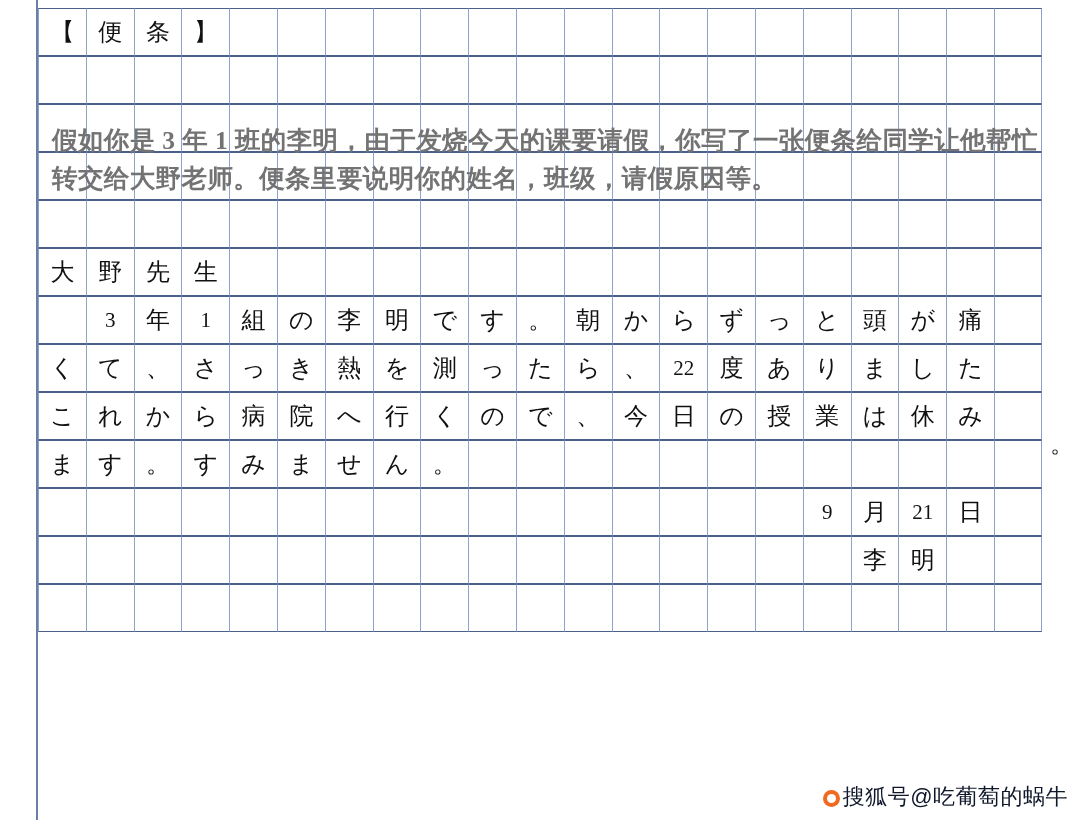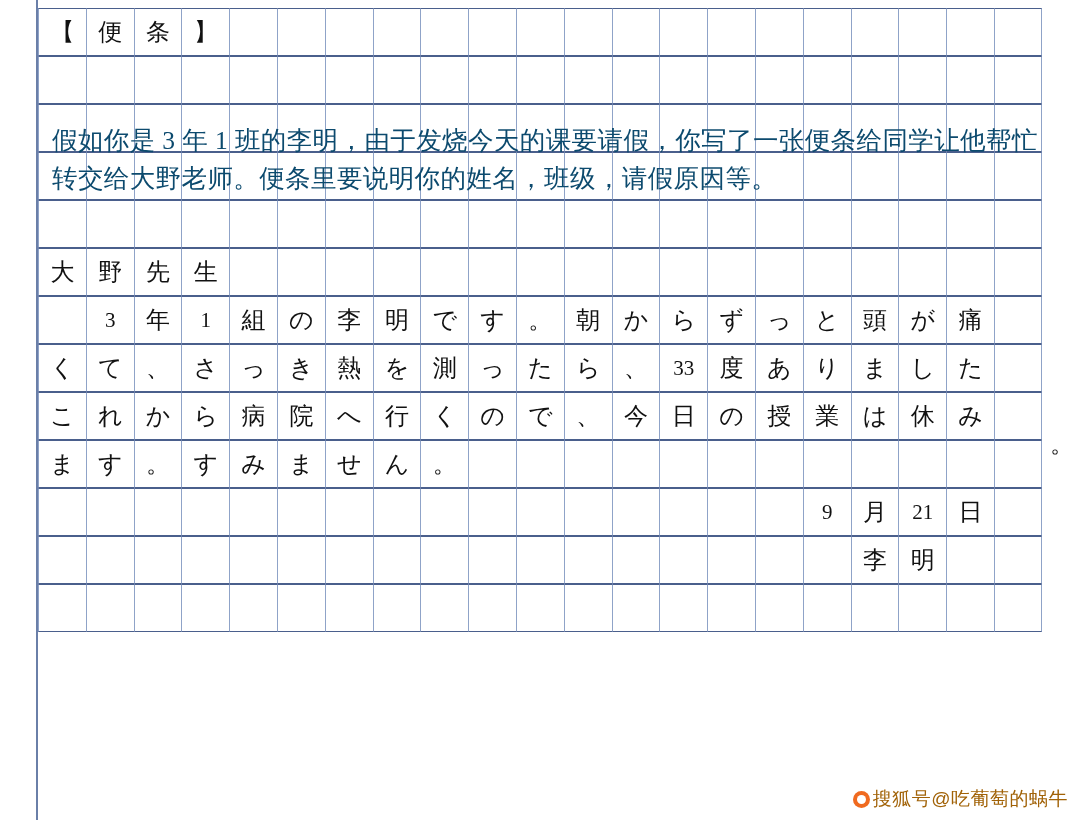--- a/index.html
+++ b/index.html
@@ -66,23 +66,24 @@
     border-right: 1px solid #8fa3c8;
   }
   .row .cell.num {
     font-family: "Liberation Serif", serif;
     font-size: 21px;
   }
 
   
   .overlay-text {
     position: absolute;
-    color: #0c4a6e;
+    color: #737373;
     white-space: nowrap;
     font-family: "Liberation Serif", serif;
+    font-weight: bold;
   }
 
   #prompt {
     left: 52px;
     top: 122px;
     width: 990px;
     font-size: 25.5px;
     line-height: 38px;
     white-space: normal;
     letter-spacing: 0.4px;
@@ -93,22 +94,22 @@
     position: absolute;
     font-size: 24px;
     color: #111111;
   }
 
   
   #watermark {
     position: absolute;
     right: 12px;
     bottom: 8px;
-    font-size: 19px;
-    color: #a16207;
+    font-size: 22px;
+    color: #0f172a;
     font-family: "Liberation Sans", sans-serif;
     letter-spacing: 0.5px;
   }
   #watermark .wm-logo {
     display: inline-block;
     width: 17px;
     height: 17px;
     border-radius: 50%;
     background: #f06a1f;
     position: relative;
@@ -307,21 +308,21 @@
       <div class="cell">さ</div>
       <div class="cell">っ</div>
       <div class="cell">き</div>
       <div class="cell">熱</div>
       <div class="cell">を</div>
       <div class="cell">測</div>
       <div class="cell">っ</div>
       <div class="cell">た</div>
       <div class="cell">ら</div>
       <div class="cell">、</div>
-      <div class="cell num">33</div>
+      <div class="cell num">22</div>
       <div class="cell">度</div>
       <div class="cell">あ</div>
       <div class="cell">り</div>
       <div class="cell">ま</div>
       <div class="cell">し</div>
       <div class="cell">た</div>
       <div class="cell"></div>
     </div>
 
     <div class="row">

